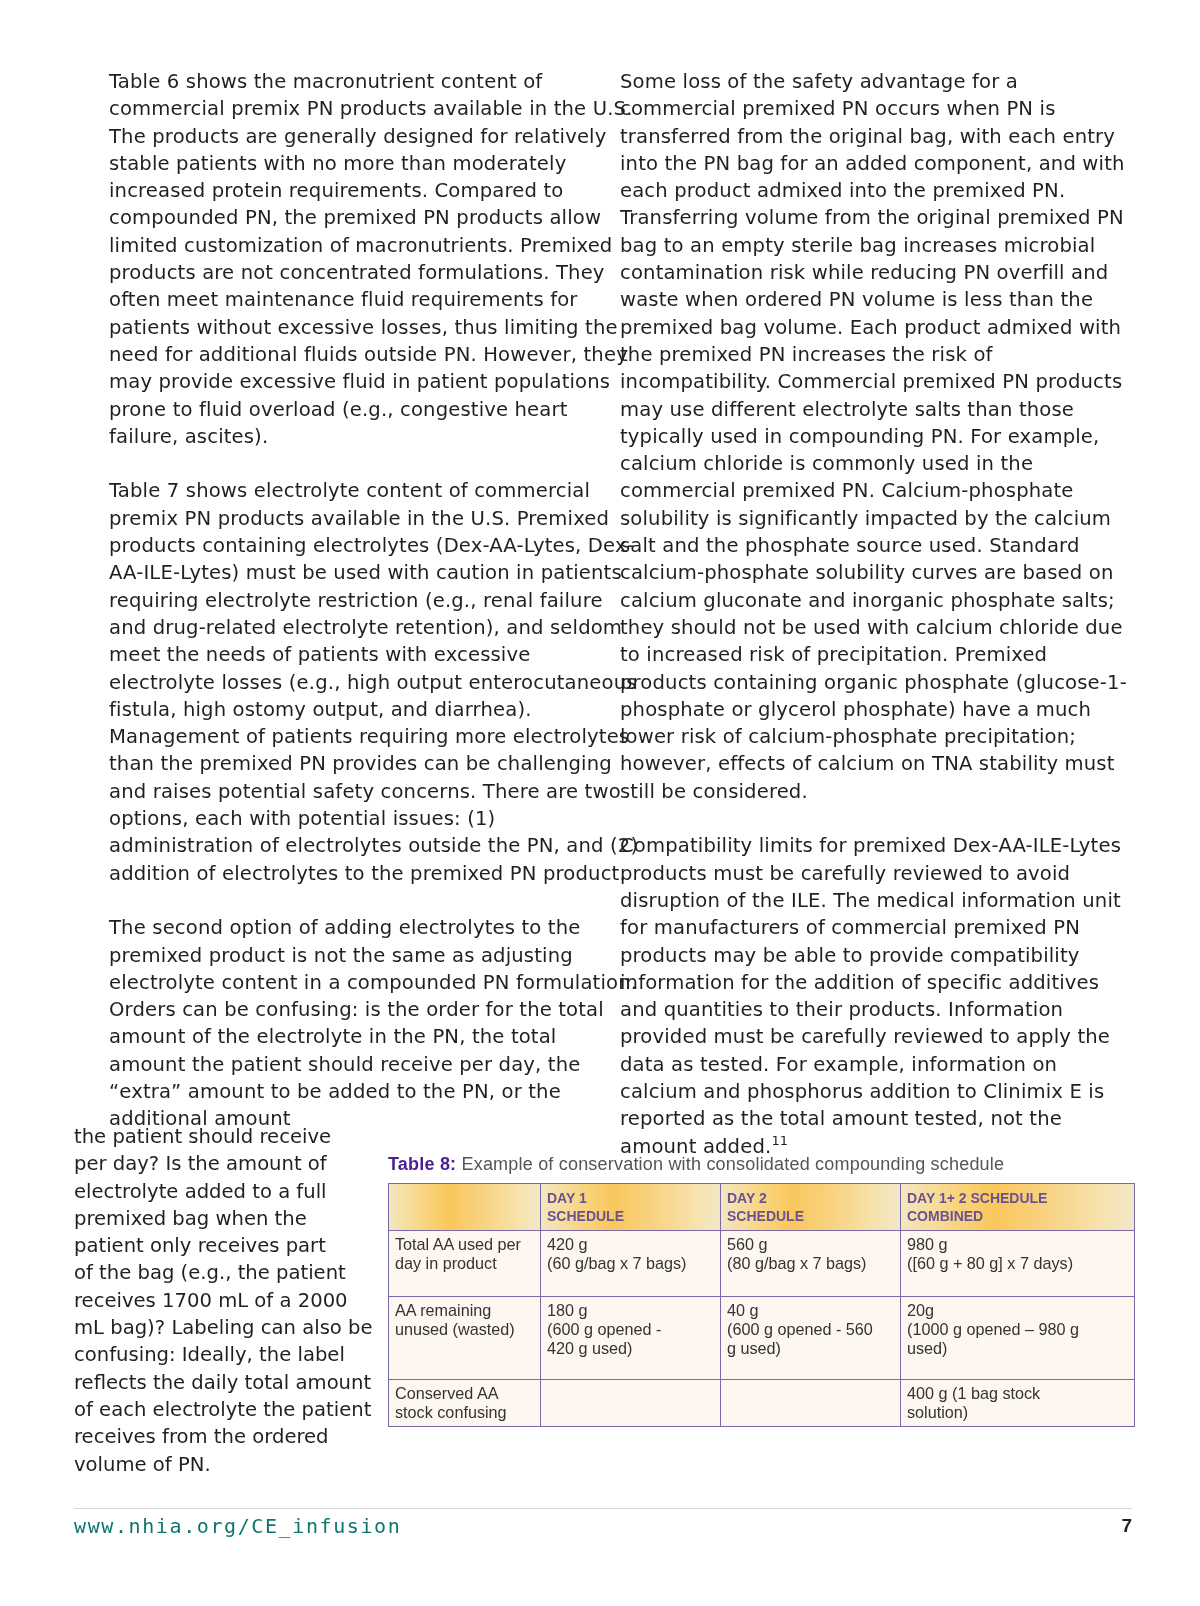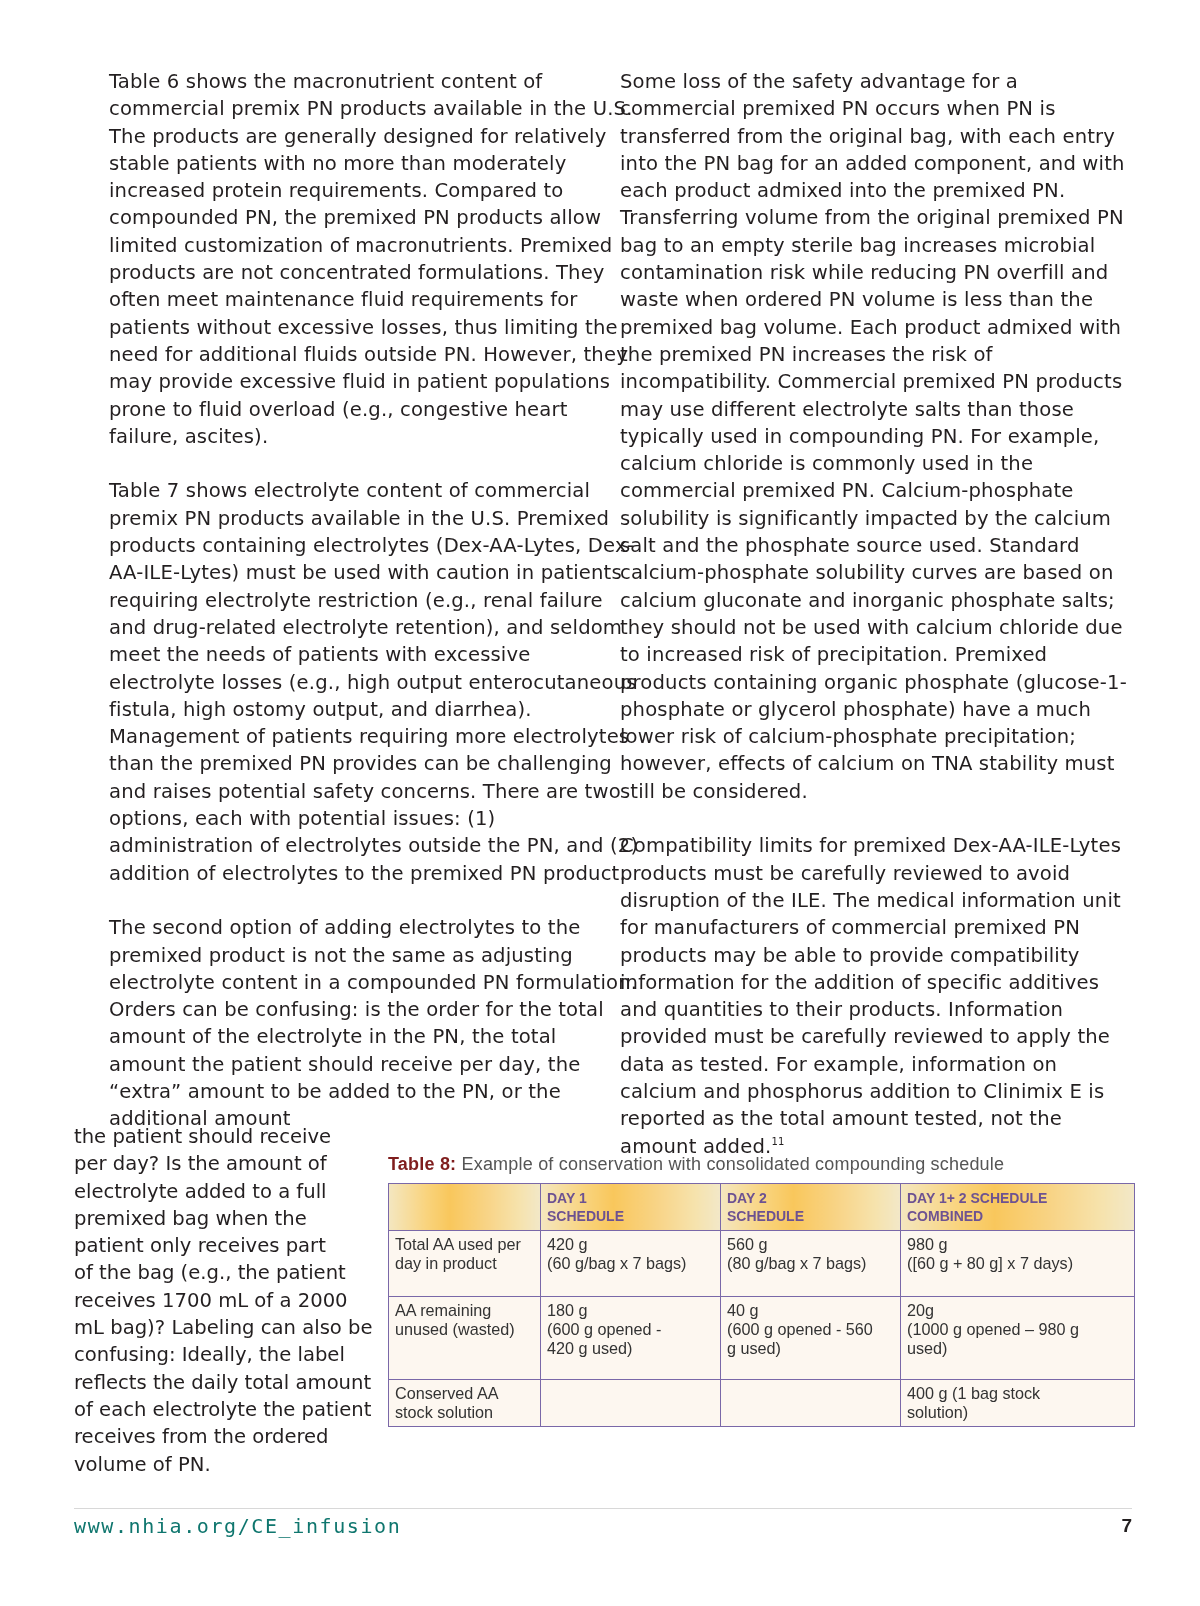--- a/index.html
+++ b/index.html
@@ -11,28 +11,28 @@
       position: absolute; top: 68px;
       font-size: 19.6px; line-height: 27.3px; letter-spacing: 0.15px;
     }
     .col p { margin: 0 0 27.3px 0; white-space: pre-line; }
     .col-left { left: 74px; width: 530px; margin-left: 35px; }
     .col-right { left: 620px; width: 520px; }
     .wrap-text {
       position: absolute; left: 74px; top: 1123px; width: 300px;
       font-size: 19.6px; line-height: 27.3px; white-space: pre-line;
     }
-    sup { font-size: 10px; vertical-align: super; line-height: 0; }
+    sup { font-size: 13px; vertical-align: super; line-height: 0; }
 
     .table-block { position: absolute; left: 388px; top: 1154px; width: 746px; }
     .table-caption {
       font-family: "Liberation Sans", sans-serif; font-size: 18px; color: #555;
       margin-bottom: 8px; letter-spacing: 0.2px;
     }
-    .table-caption b { color: #7f1d1d; font-weight: bold; }
+    .table-caption b { color: #4c1d95; font-weight: bold; }
     table.t8 {
       border-collapse: collapse; width: 746px; table-layout: fixed;
       font-family: "Liberation Sans", sans-serif; font-size: 16.2px; line-height: 19px;
       color: #333;
     }
     table.t8 th, table.t8 td {
       border: 1.5px solid #7a68a8; vertical-align: top; text-align: left;
       padding: 4px 6px; white-space: pre-line;
     }
     table.t8 thead th {
@@ -123,21 +123,21 @@
 420 g used)</td>
         <td>40 g
 (600 g opened - 560
 g used)</td>
         <td>20g
 (1000 g opened – 980 g
 used)</td>
       </tr>
       <tr class="r4">
         <td>Conserved AA
-stock solution</td>
+stock confusing</td>
         <td></td>
         <td></td>
         <td>400 g (1 bag stock
 solution)</td>
       </tr>
     </tbody>
   </table>
 </div>
 
 <div class="footer-rule"></div>

